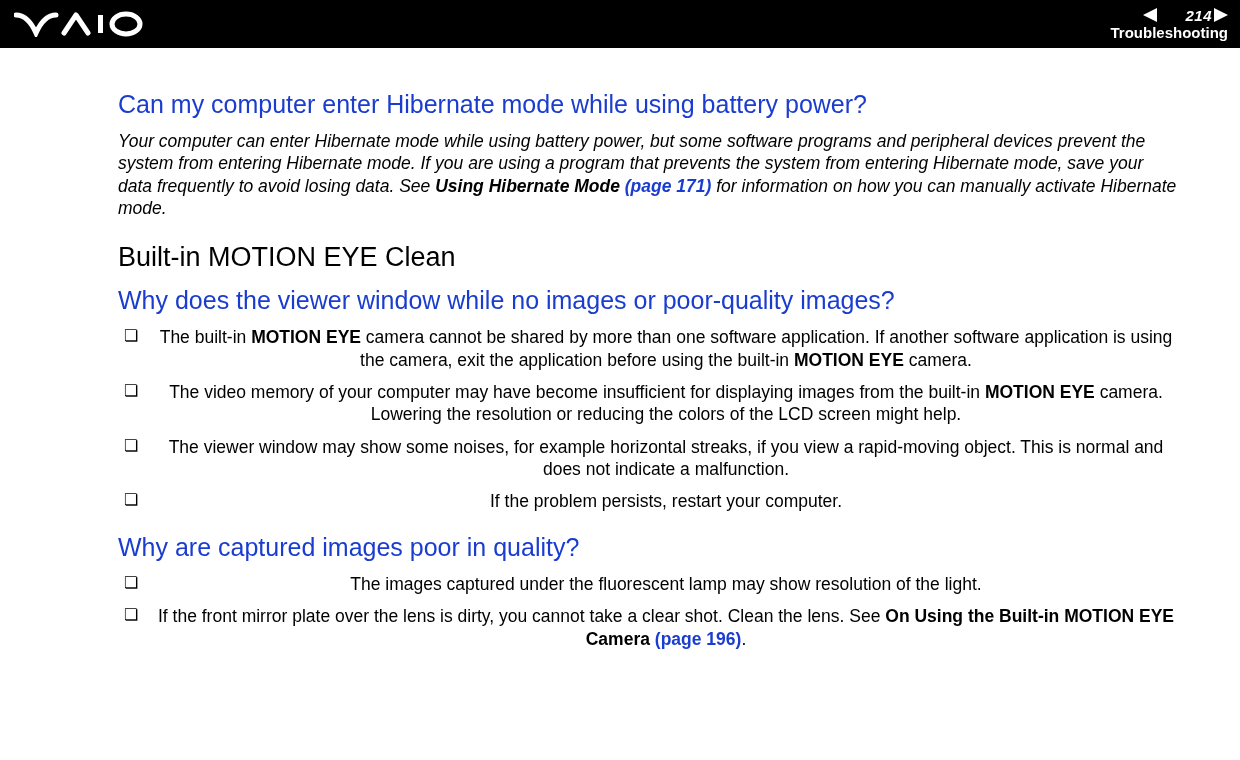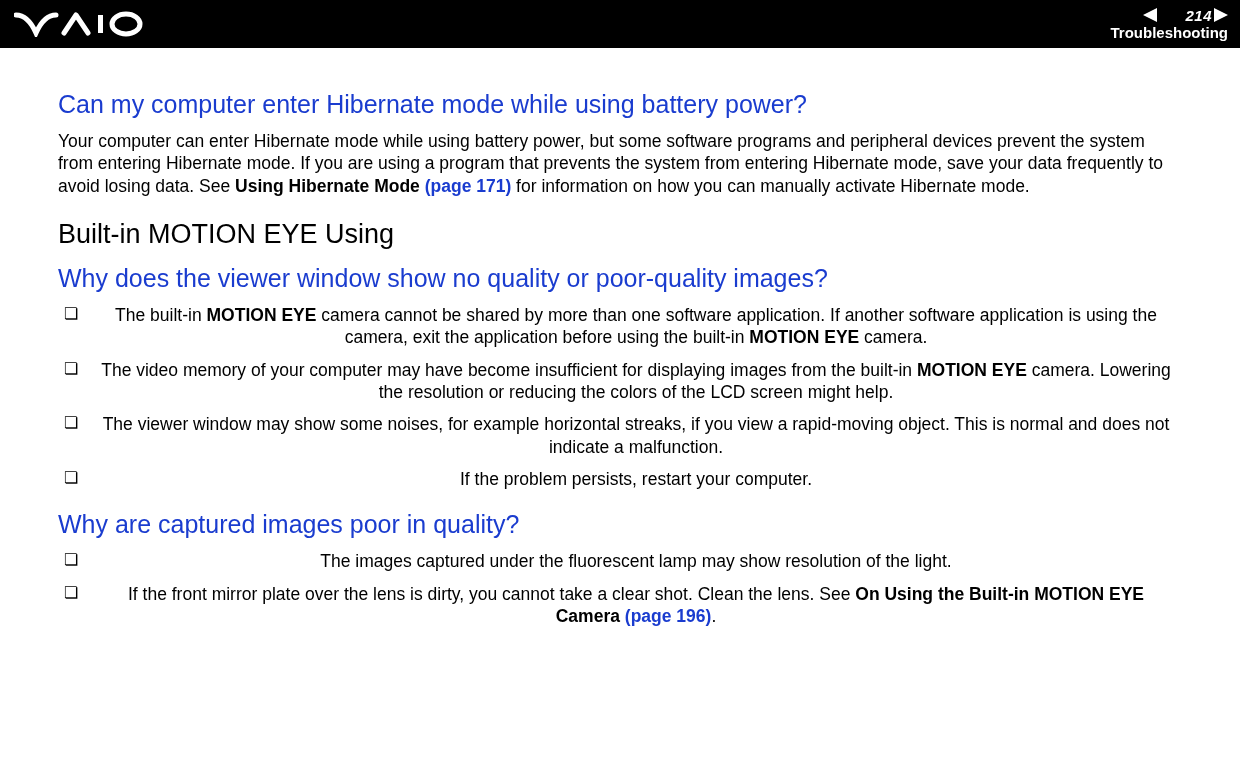--- a/index.html
+++ b/index.html
@@ -43,31 +43,31 @@
   .tri {
     width: 0; height: 0;
     border-top: 7px solid transparent;
     border-bottom: 7px solid transparent;
   }
   .tri-left { border-right: 14px solid #fff; }
   .tri-right { border-left: 14px solid #fff; }
   .page-num { font-style: italic; font-weight: bold; font-size: 15px; letter-spacing: 0.5px; margin-left: 26px; }
   .section-label { font-weight: bold; font-size: 15px; }
   .content {
-    padding: 40px 62px 0 58px;
+    padding: 40px 62px 0 118px;
     font-size: 17.5px;
     line-height: 1.28;
   }
   .q {
     color: #1a3ccf;
     font-size: 25px;
     font-weight: 400;
     margin-bottom: 10px;
   }
-  .para { margin-bottom: 20px; }
+  .para { margin-bottom: 20px; font-style: italic; }
   .h2 {
     font-size: 27px;
     font-weight: 400;
     margin-bottom: 10px;
     margin-top: 4px;
   }
   .link { color: #1a3ccf; font-weight: bold; }
   .bold { font-weight: bold; }
   ul.bul {
     list-style: none;
@@ -109,23 +109,23 @@
   </div>
 </div>
 
 <div class="content">
 
   <div class="q">Can my computer enter Hibernate mode while using battery power?</div>
   <p class="para">
     <span>Your computer can enter Hibernate mode while using battery power, but some software programs and peripheral devices prevent the system from entering Hibernate mode. If you are using a program that prevents the system from entering Hibernate mode, save your data frequently to avoid losing data. See </span><span class="bold">Using Hibernate Mode </span><span class="link">(page 171)</span><span> for information on how you can manually activate Hibernate mode.</span>
   </p>
 
-  <div class="h2">Built-in MOTION EYE Using</div>
+  <div class="h2">Built-in MOTION EYE Clean</div>
 
-  <div class="q">Why does the viewer window show no quality or poor-quality images?</div>
+  <div class="q">Why does the viewer window while no images or poor-quality images?</div>
   <ul class="bul">
     <li>
       <span>The built-in </span><span class="bold">MOTION EYE</span><span> camera cannot be shared by more than one software application. If another software application is using the camera, exit the application before using the built-in </span><span class="bold">MOTION EYE</span><span> camera.</span>
     </li>
     <li>
       <span>The video memory of your computer may have become insufficient for displaying images from the built-in </span><span class="bold">MOTION EYE</span><span> camera. Lowering the resolution or reducing the colors of the LCD screen might help.</span>
     </li>
     <li><span>The viewer window may show some noises, for example horizontal streaks, if you view a rapid-moving object. This is normal and does not indicate a malfunction.</span></li>
     <li><span>If the problem persists, restart your computer.</span></li>
   </ul>

